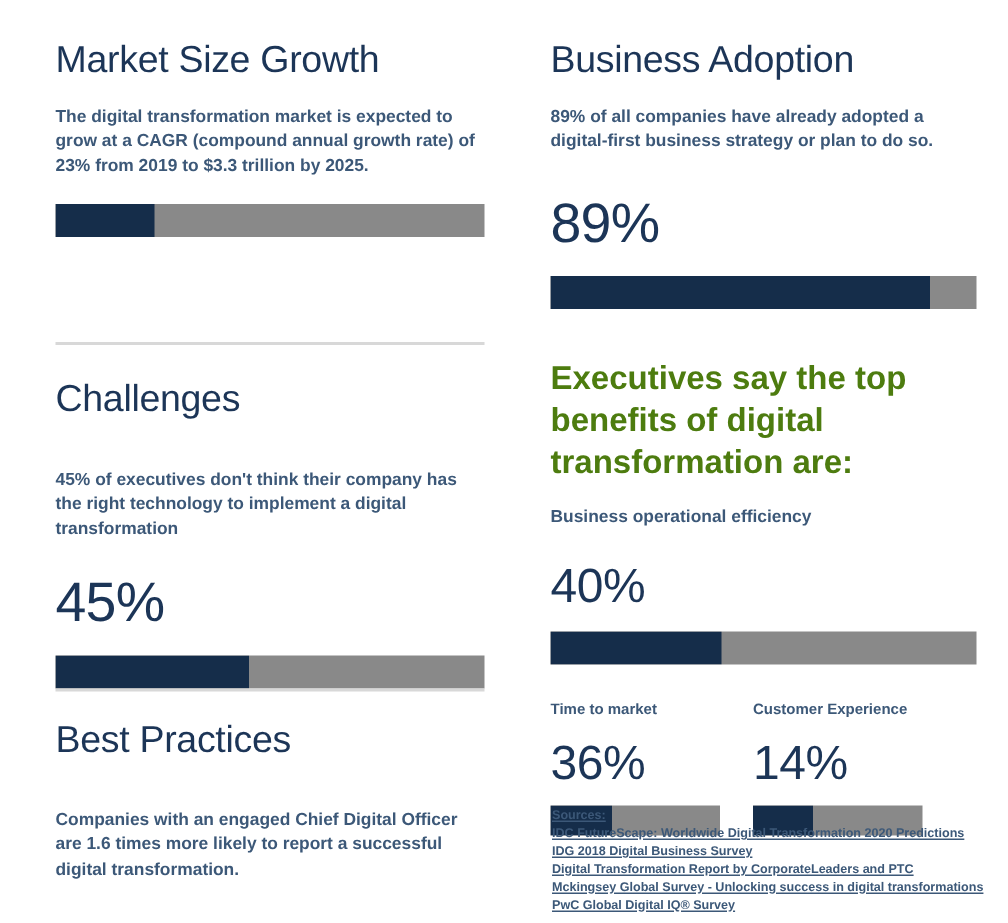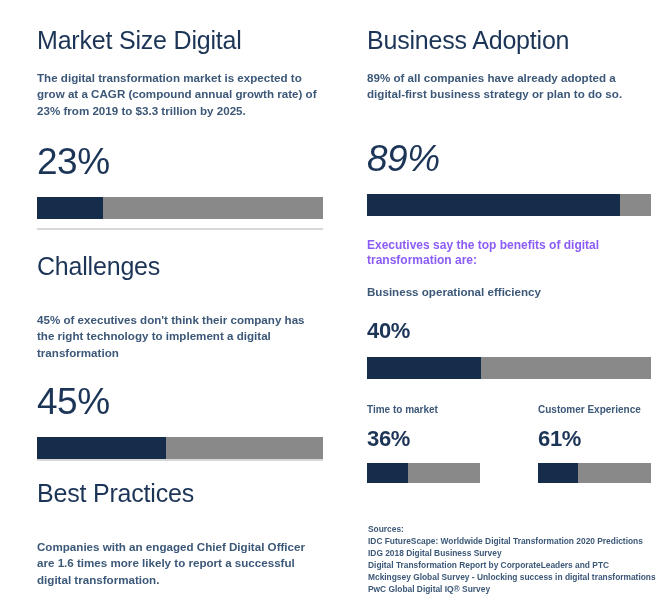--- a/index.html
+++ b/index.html
@@ -36,23 +36,23 @@
 
   .section-title {
     font-size: 25px;
     font-weight: 400;
     color: #1c3557;
     letter-spacing: -0.2px;
     margin: 0;
     line-height: 1.15;
   }
   .subhead {
-    font-size: 12px;
-    font-weight: 700;
-    color: #8b5cf6;
+    font-size: 22px;
+    font-weight: 700;
+    color: #4d7c0f;
     line-height: 1.28;
     margin: 0;
   }
   .body-text {
     font-size: 11.6px;
     font-weight: 700;
     color: #3c5878;
     line-height: 1.42;
     margin: 0;
   }
@@ -65,22 +65,22 @@
   }
   .big-stat {
     font-size: 37px;
     font-weight: 400;
     color: #1c3557;
     line-height: 1;
     margin: 0;
     letter-spacing: -0.5px;
   }
   .mid-stat {
-    font-size: 22px;
-    font-weight: 700;
+    font-size: 32px;
+    font-weight: 400;
     color: #1c3557;
     line-height: 1;
     margin: 0;
     letter-spacing: -0.3px;
   }
 
   .bar {
     position: relative;
     width: 100%;
     height: 22px;
@@ -109,37 +109,36 @@
     font-weight: 700;
     color: #3c5878;
     line-height: 1.42;
   }
   .sources div {
     white-space: nowrap;
   }
 
   .sub-stats {
     display: flex;
-    gap: 58px;
+    gap: 22px;
   }
   .sub-stat {
     width: 113px;
   }
 </style>
 </head>
 <body>
 
 <div class="page">
 
   <div class="col col-left">
 
     <div style="position:absolute; top:26px; left:0; width:286px;">
-      <h2 class="section-title">Market Size Digital</h2>
+      <h2 class="section-title">Market Size Growth</h2>
       <p class="body-text" style="margin-top:15px;">The digital transformation market is expected to grow at a CAGR (compound annual growth rate) of 23% from 2019 to $3.3 trillion by 2025.</p>
-      <div class="big-stat" style="margin-top:24px;">23%</div>
       <div class="bar" style="margin-top:17px;">
         <div class="bar-fill" style="width:23%;"></div>
       </div>
     </div>
 
     <div class="divider" style="position:absolute; top:228px; left:0;"></div>
 
     <div style="position:absolute; top:252px; left:0; width:286px;">
       <h2 class="section-title">Challenges</h2>
       <p class="body-text" style="margin-top:31px;">45% of executives don't think their company has the right technology to implement a digital transformation</p>
@@ -157,21 +156,21 @@
       <div class="big-stat" style="margin-top:22px;">1.6x</div>
     </div>
 
   </div>
 
   <div class="col col-right">
 
     <div style="position:absolute; top:26px; left:0; width:284px;">
       <h2 class="section-title">Business Adoption</h2>
       <p class="body-text" style="margin-top:15px;">89% of all companies have already adopted a digital-first business strategy or plan to do so.</p>
-      <div class="big-stat" style="margin-top:37px;font-style:italic;">89%</div>
+      <div class="big-stat" style="margin-top:27px;">89%</div>
       <div class="bar" style="margin-top:17px;">
         <div class="bar-fill" style="width:89%;"></div>
       </div>
     </div>
 
     <div style="position:absolute; top:238px; left:0; width:284px;">
       <h3 class="subhead">Executives say the top benefits of digital transformation are:</h3>
       <p class="body-text" style="margin-top:15px; font-weight:700;">Business operational efficiency</p>
       <div class="mid-stat" style="margin-top:20px;">40%</div>
       <div class="bar" style="margin-top:15px;">
@@ -183,30 +182,30 @@
         <div class="sub-stat">
           <p class="mini-label">Time to market</p>
           <div class="mid-stat" style="margin-top:12px;">36%</div>
           <div class="bar bar-sm" style="margin-top:13px;">
             <div class="bar-fill" style="width:36%;"></div>
           </div>
         </div>
 
         <div class="sub-stat">
           <p class="mini-label">Customer Experience</p>
-          <div class="mid-stat" style="margin-top:12px;">61%</div>
+          <div class="mid-stat" style="margin-top:12px;">14%</div>
           <div class="bar bar-sm" style="margin-top:13px;">
             <div class="bar-fill" style="width:35%;"></div>
           </div>
         </div>
 
       </div>
     </div>
 
-    <div class="sources" style="position:absolute; top:524px; left:1px; width:290px;">
+    <div class="sources" style="position:absolute; top:538px; left:1px; width:290px;text-decoration:underline;">
       <div>Sources:</div>
       <div>IDC FutureScape: Worldwide Digital Transformation 2020 Predictions</div>
       <div>IDG 2018 Digital Business Survey</div>
       <div>Digital Transformation Report by CorporateLeaders and PTC</div>
       <div>Mckingsey Global Survey - Unlocking success in digital transformations</div>
       <div>PwC Global Digital IQ® Survey</div>
     </div>
 
   </div>
 </div>

